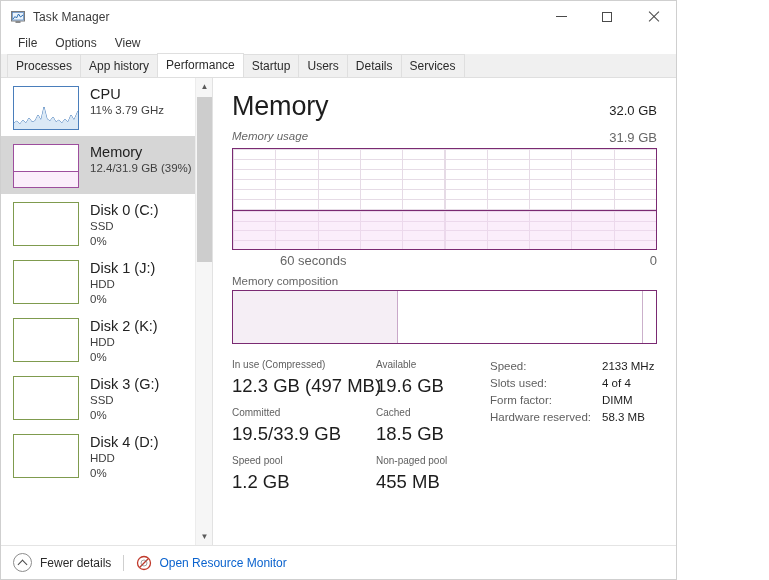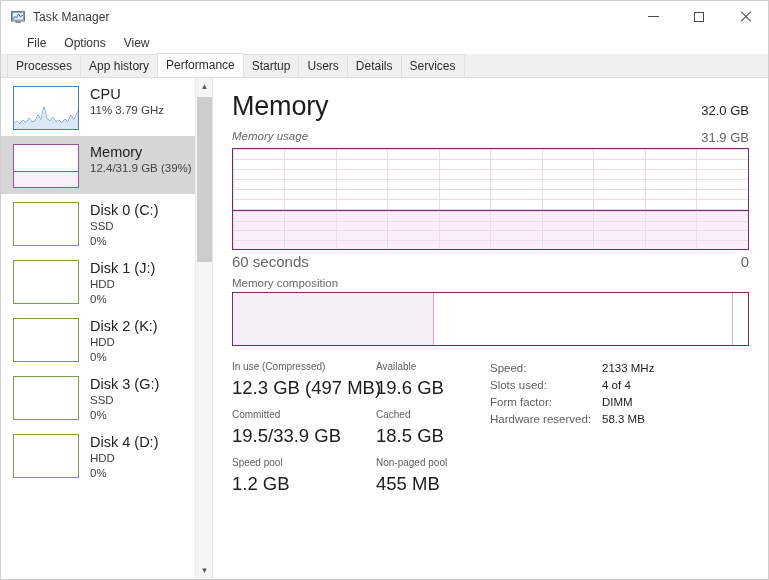--- a/index.html
+++ b/index.html
@@ -4,21 +4,21 @@
 <style>
   * { box-sizing: border-box; margin: 0; padding: 0; }
   html, body {
     width: 769px; height: 580px;
     font-family: "Liberation Sans", sans-serif;
     background: #ffffff;
     overflow: hidden;
   }
   .window {
     position: relative;
-    width: 769px; height: 580px;
+    width: 677px; height: 580px;
     background: #ffffff;
     border: 1px solid #cfcfcf;
     display: flex; flex-direction: column;
   }
 
   
   .titlebar {
     height: 31px; flex: 0 0 31px;
     display: flex; align-items: center;
     background: #ffffff;
@@ -46,21 +46,21 @@
     content: ""; position: absolute; left: -1px; top: 5px;
     width: 14px; height: 1px; background: #4a4a4a;
   }
   .glyph-close:before { transform: rotate(45deg); }
   .glyph-close:after  { transform: rotate(-45deg); }
 
   
   .menubar {
     height: 22px; flex: 0 0 22px;
     display: flex; align-items: center;
-    padding-left: 17px; background: #ffffff;
+    padding-left: 8px; background: #ffffff;
   }
   .menu-item {
     font-size: 12px; color: #353535;
     padding: 2px 9px; cursor: default;
   }
 
   
   .tabstrip {
     height: 24px; flex: 0 0 24px;
     display: flex; align-items: flex-end;
@@ -166,21 +166,21 @@
   .usage-fill {
     position: absolute; left: 0; right: 0; bottom: 0;
     height: 39%;
     background: #fbeefb;
     border-top: 1.5px solid #7a2a72;
   }
   .usage-fill .grid-v { background-image: repeating-linear-gradient(to right, #ecd9ec 0 1px, transparent 1px 10%); }
   .usage-fill .grid-h { background-image: repeating-linear-gradient(to bottom, #ecd9ec 0 1px, transparent 1px 25%); }
 
   .axis-row { display: flex; justify-content: space-between; margin-top: 3px; }
-  .axis-l, .axis-r { font-size: 15px; color: #666; }
+  .axis-l, .axis-r { font-size: 13px; color: #666; margin-left: 48px; }
 
   .comp-cap { font-size: 11.5px; color: #666; margin-top: 7px; margin-bottom: 3px; }
   .comp-bar {
     height: 54px; border: 1px solid #7a2a72;
     display: flex; background: #ffffff; position: relative;
   }
   .comp-seg { height: 100%; }
   .comp-inuse { background: #f5eef5; border-right: 1px solid #c9a8c9; }
   .comp-avail { background: #ffffff; }
   .comp-div { width: 1px; background: #cbb0cb; height: 100%; }
@@ -440,14 +440,31 @@
           <div class="det-row">
             <span class="det-lbl">Hardware reserved:</span>
             <span class="det-val">58.3 MB</span>
           </div>
         </div>
       </div>
 
     </div>
   </div>
 
+  <div class="footer">
+    <div class="fewer">
+      <span class="chev-circle"></span>
+      <span class="fewer-lbl">Fewer details</span>
+    </div>
+    <div class="foot-sep"></div>
+    <div class="resmon">
+      <span class="resmon-icon">
+        <svg width="16" height="16" viewBox="0 0 16 16">
+          <circle cx="8" cy="8" r="6.5" fill="#ffffff" stroke="#c0392b" stroke-width="1.3"></circle>
+          <line x1="3.8" y1="12.2" x2="12.2" y2="3.8" stroke="#c0392b" stroke-width="1.3"></line>
+          <circle cx="8" cy="8" r="3" fill="none" stroke="#8a8a8a" stroke-width="0.8"></circle>
+        </svg>
+      </span>
+      <span class="resmon-lbl">Open Resource Monitor</span>
+    </div>
+  </div>
 
 </div>
 
 </body></html>

